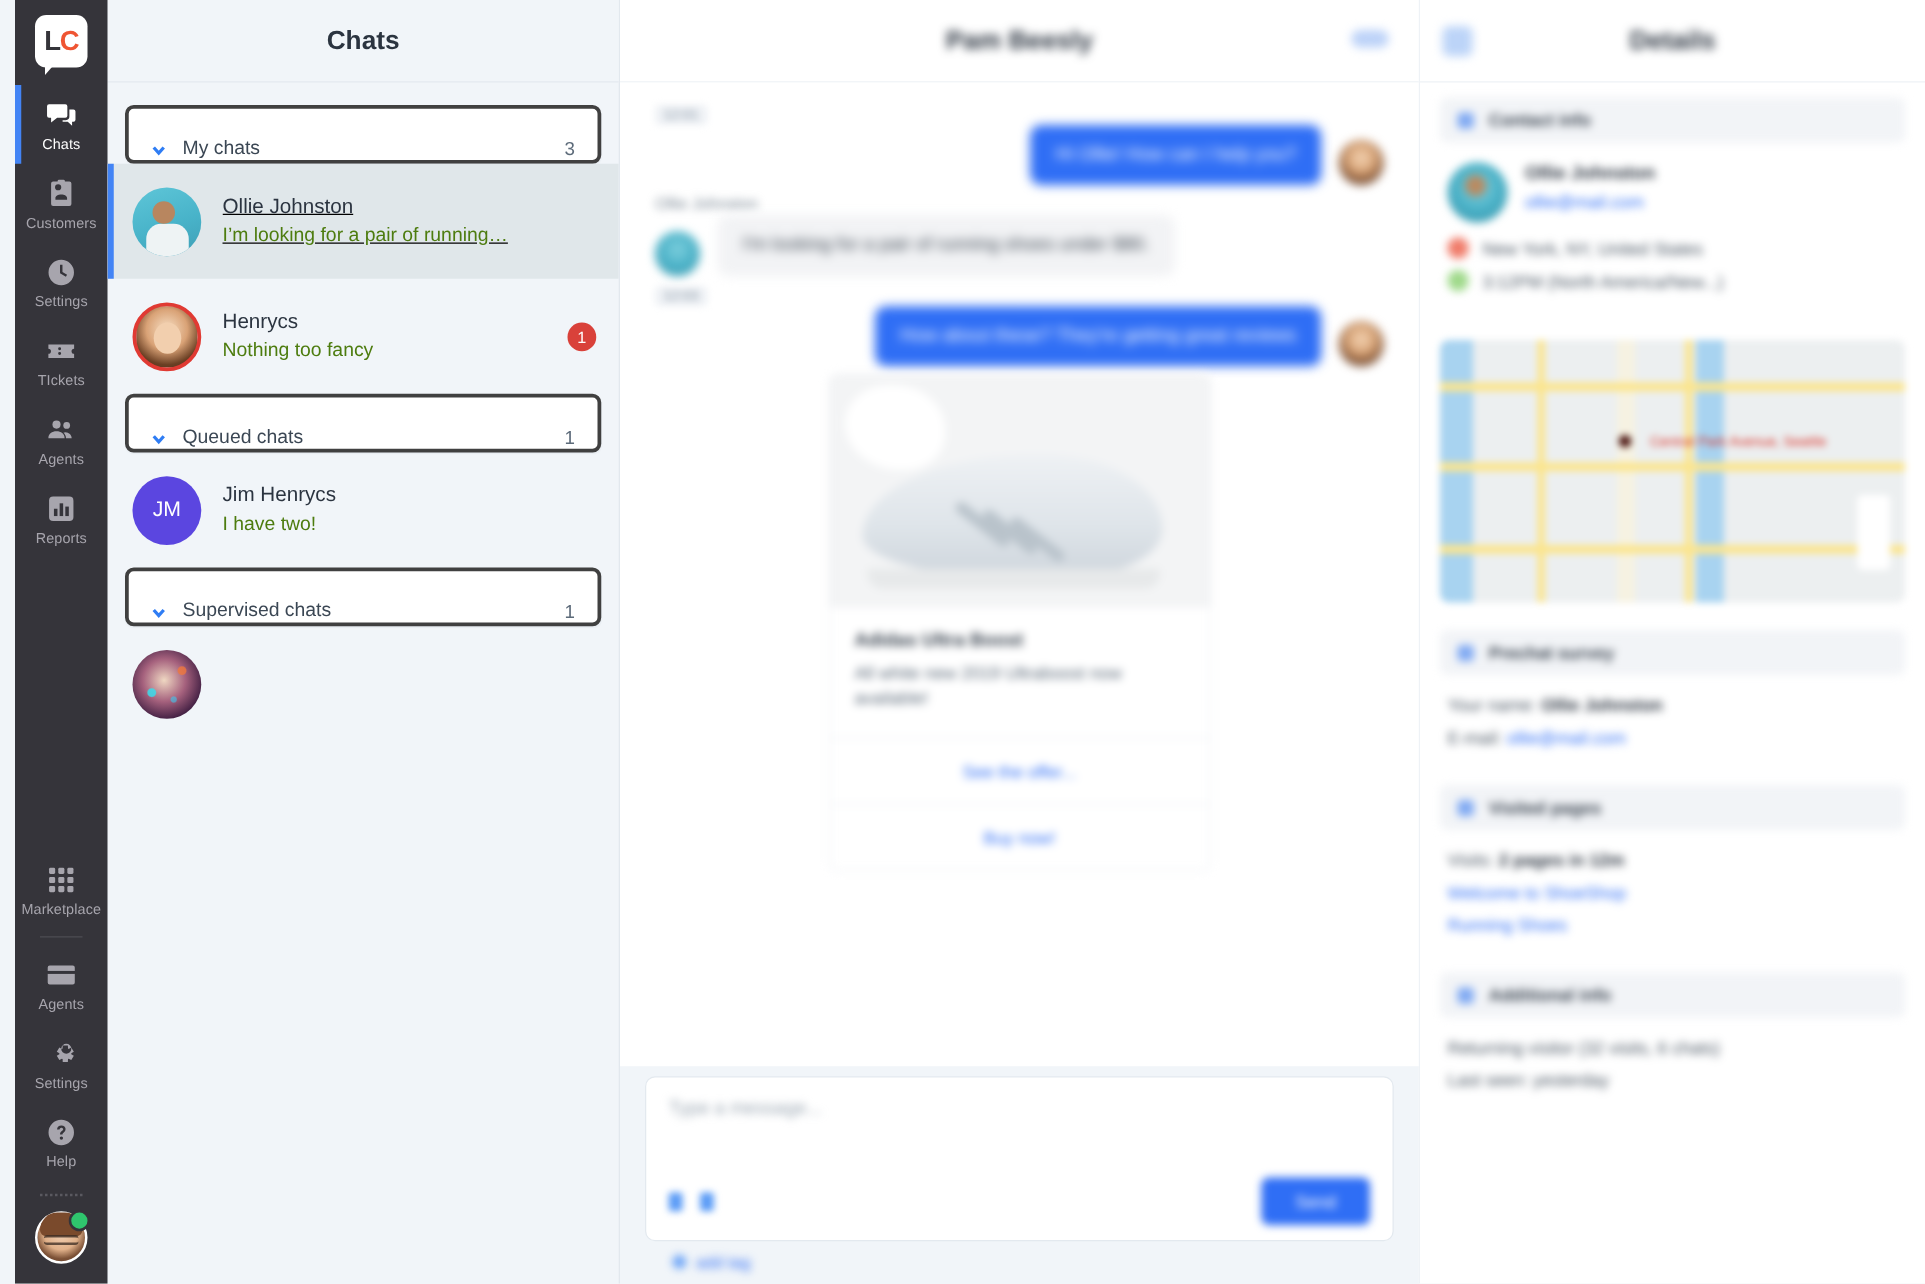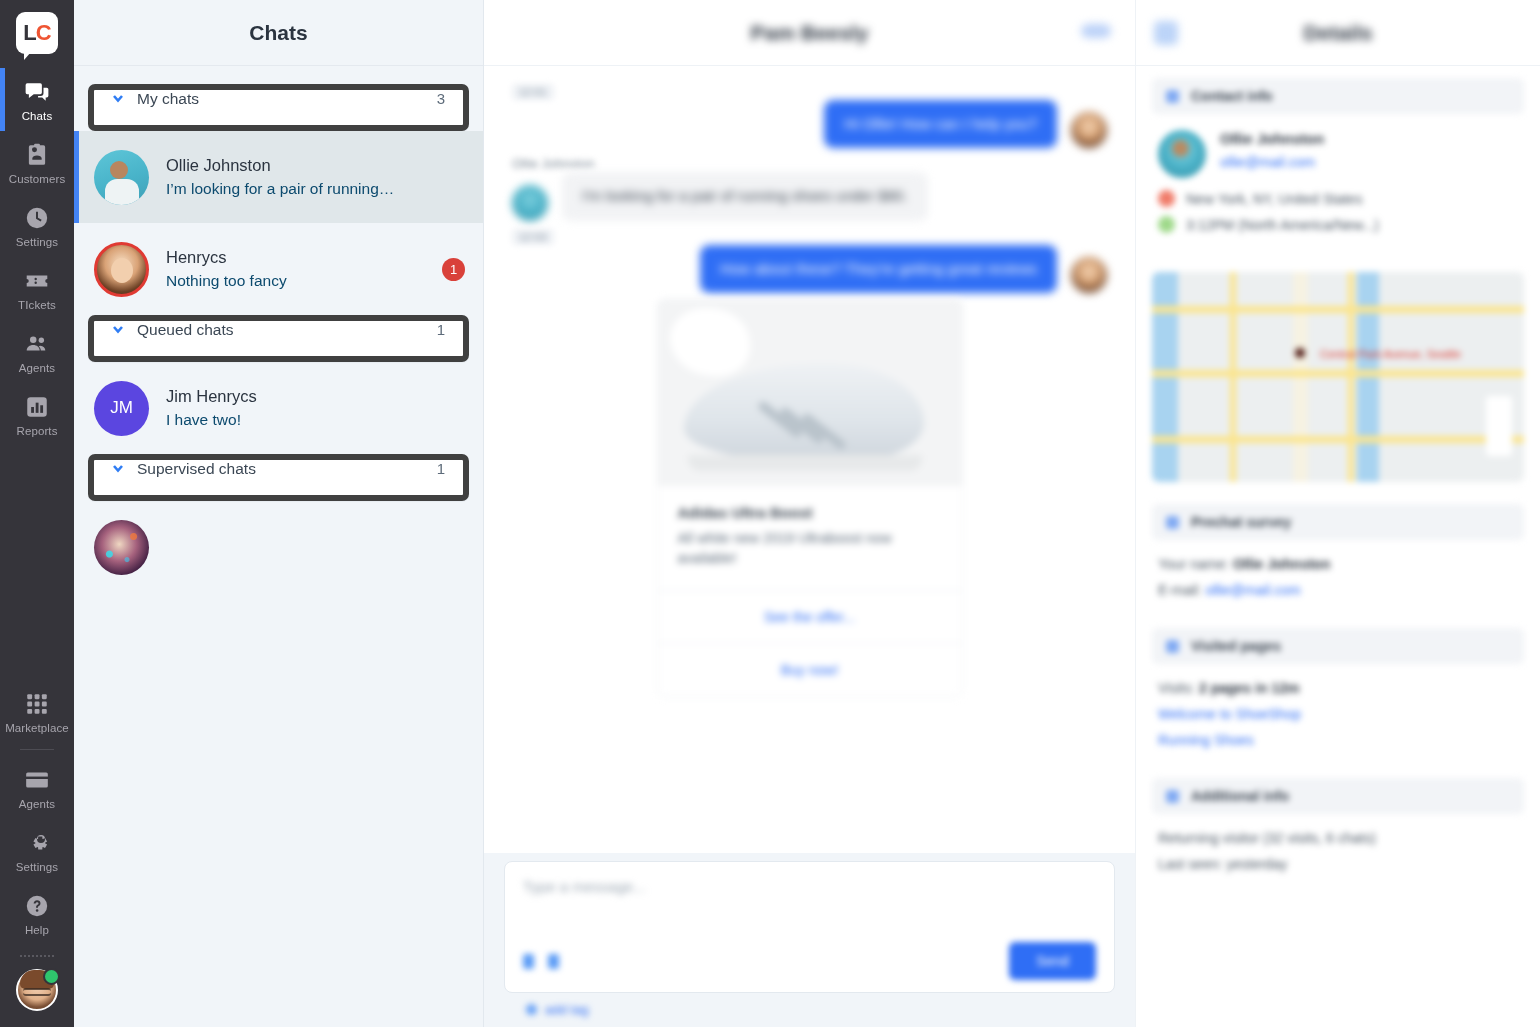--- a/index.html
+++ b/index.html
@@ -2,21 +2,21 @@
 <html><head>
 <meta charset="utf-8">
 <style>
   * { box-sizing: border-box; margin: 0; padding: 0; }
   html, body {
     width: 1540px; height: 1027px;
     font-family: "Liberation Sans", sans-serif;
     background: #f1f5f9;
     overflow: hidden;
   }
-  .app { display: flex; width: 1540px; height: 1027px; }
+  .app { display: flex; width: 1540px; height: 1027px; padding-left: 12px; }
 
   
   .navbar {
     width: 74px; flex: 0 0 74px;
     background: #35343a;
     display: flex; flex-direction: column; align-items: center;
     position: relative;
   }
   .logo {
     width: 42px; height: 42px; margin-top: 12px; margin-bottom: 14px;
@@ -90,39 +90,39 @@
     display: flex; align-items: center; justify-content: center;
     border-bottom: 1px solid #e4e9ef;
     background: #f1f5f9;
   }
   .chatlist-title { font-size: 21px; font-weight: bold; color: #2b3440; }
   .chatlist-body { flex: 1 1 auto; overflow: hidden; padding-top: 18px; }
 
   .group-head {
     margin: 0 14px 0 14px;
     height: 47px;
-    background: #ffffff; border: 6px solid #404040; border-radius: 7px;
-    display: flex; align-items: flex-start; padding: 0 18px 0 16px;
+    background: #ffffff; border: 3px solid #404040; border-radius: 7px;
+    display: flex; align-items: flex-end; padding: 0 18px 0 16px;
     box-shadow: 0 1px 1px rgba(24,40,66,.04);
     cursor: pointer;
   }
   .chev {
     width: 16px; height: 16px; margin-right: 11px; flex: 0 0 16px;
     display: flex; align-items: center; justify-content: center;
   }
   .chev svg { width: 14px; height: 14px; fill: none; stroke: #2f7df4; stroke-width: 2.6; }
   .group-label { font-size: 15.5px; color: #3b4754; flex: 1 1 auto; }
   .group-count { font-size: 15px; color: #5d6b7a; }
 
   .chat-row {
     display: flex; align-items: center;
     padding: 17px 18px 17px 20px;
     cursor: pointer; position: relative; min-height: 92px;
   }
-  .chat-row.selected { background: #e0e7ea; }
+  .chat-row.selected { background: #e0e7ea; text-decoration: underline; }
   .chat-row.selected:before {
     content: ""; position: absolute; left: 0; top: 0; bottom: 0;
     width: 5px; background: #4384f5;
   }
   .chat-row.divided:after {
     content: ""; position: absolute; left: 20px; right: 20px; top: 0;
     height: 1px; background: #e1e7ec;
   }
   .av {
     width: 55px; height: 55px; border-radius: 50%;
@@ -161,21 +161,21 @@
   }
   .chat-meta { flex: 1 1 auto; min-width: 0; }
   .chat-name {
     font-size: 16.5px; color: #2b3440; margin-bottom: 5px;
     white-space: nowrap; overflow: hidden; text-overflow: ellipsis;
     display: flex; align-items: center;
   }
   .thumb-icon { margin-right: 9px; display: inline-flex; }
   .thumb-icon svg { width: 17px; height: 17px; fill: #2fb866; }
   .chat-preview {
-    font-size: 15.5px; color: #0c4a6e;
+    font-size: 15.5px; color: #4d7c0f;
     white-space: nowrap; overflow: hidden; text-overflow: ellipsis;
   }
   .unread {
     flex: 0 0 auto; width: 23px; height: 23px; border-radius: 50%;
     background: #d9413a; color: #fff; font-size: 13px;
     display: flex; align-items: center; justify-content: center;
   }
 
   
   .feed {

